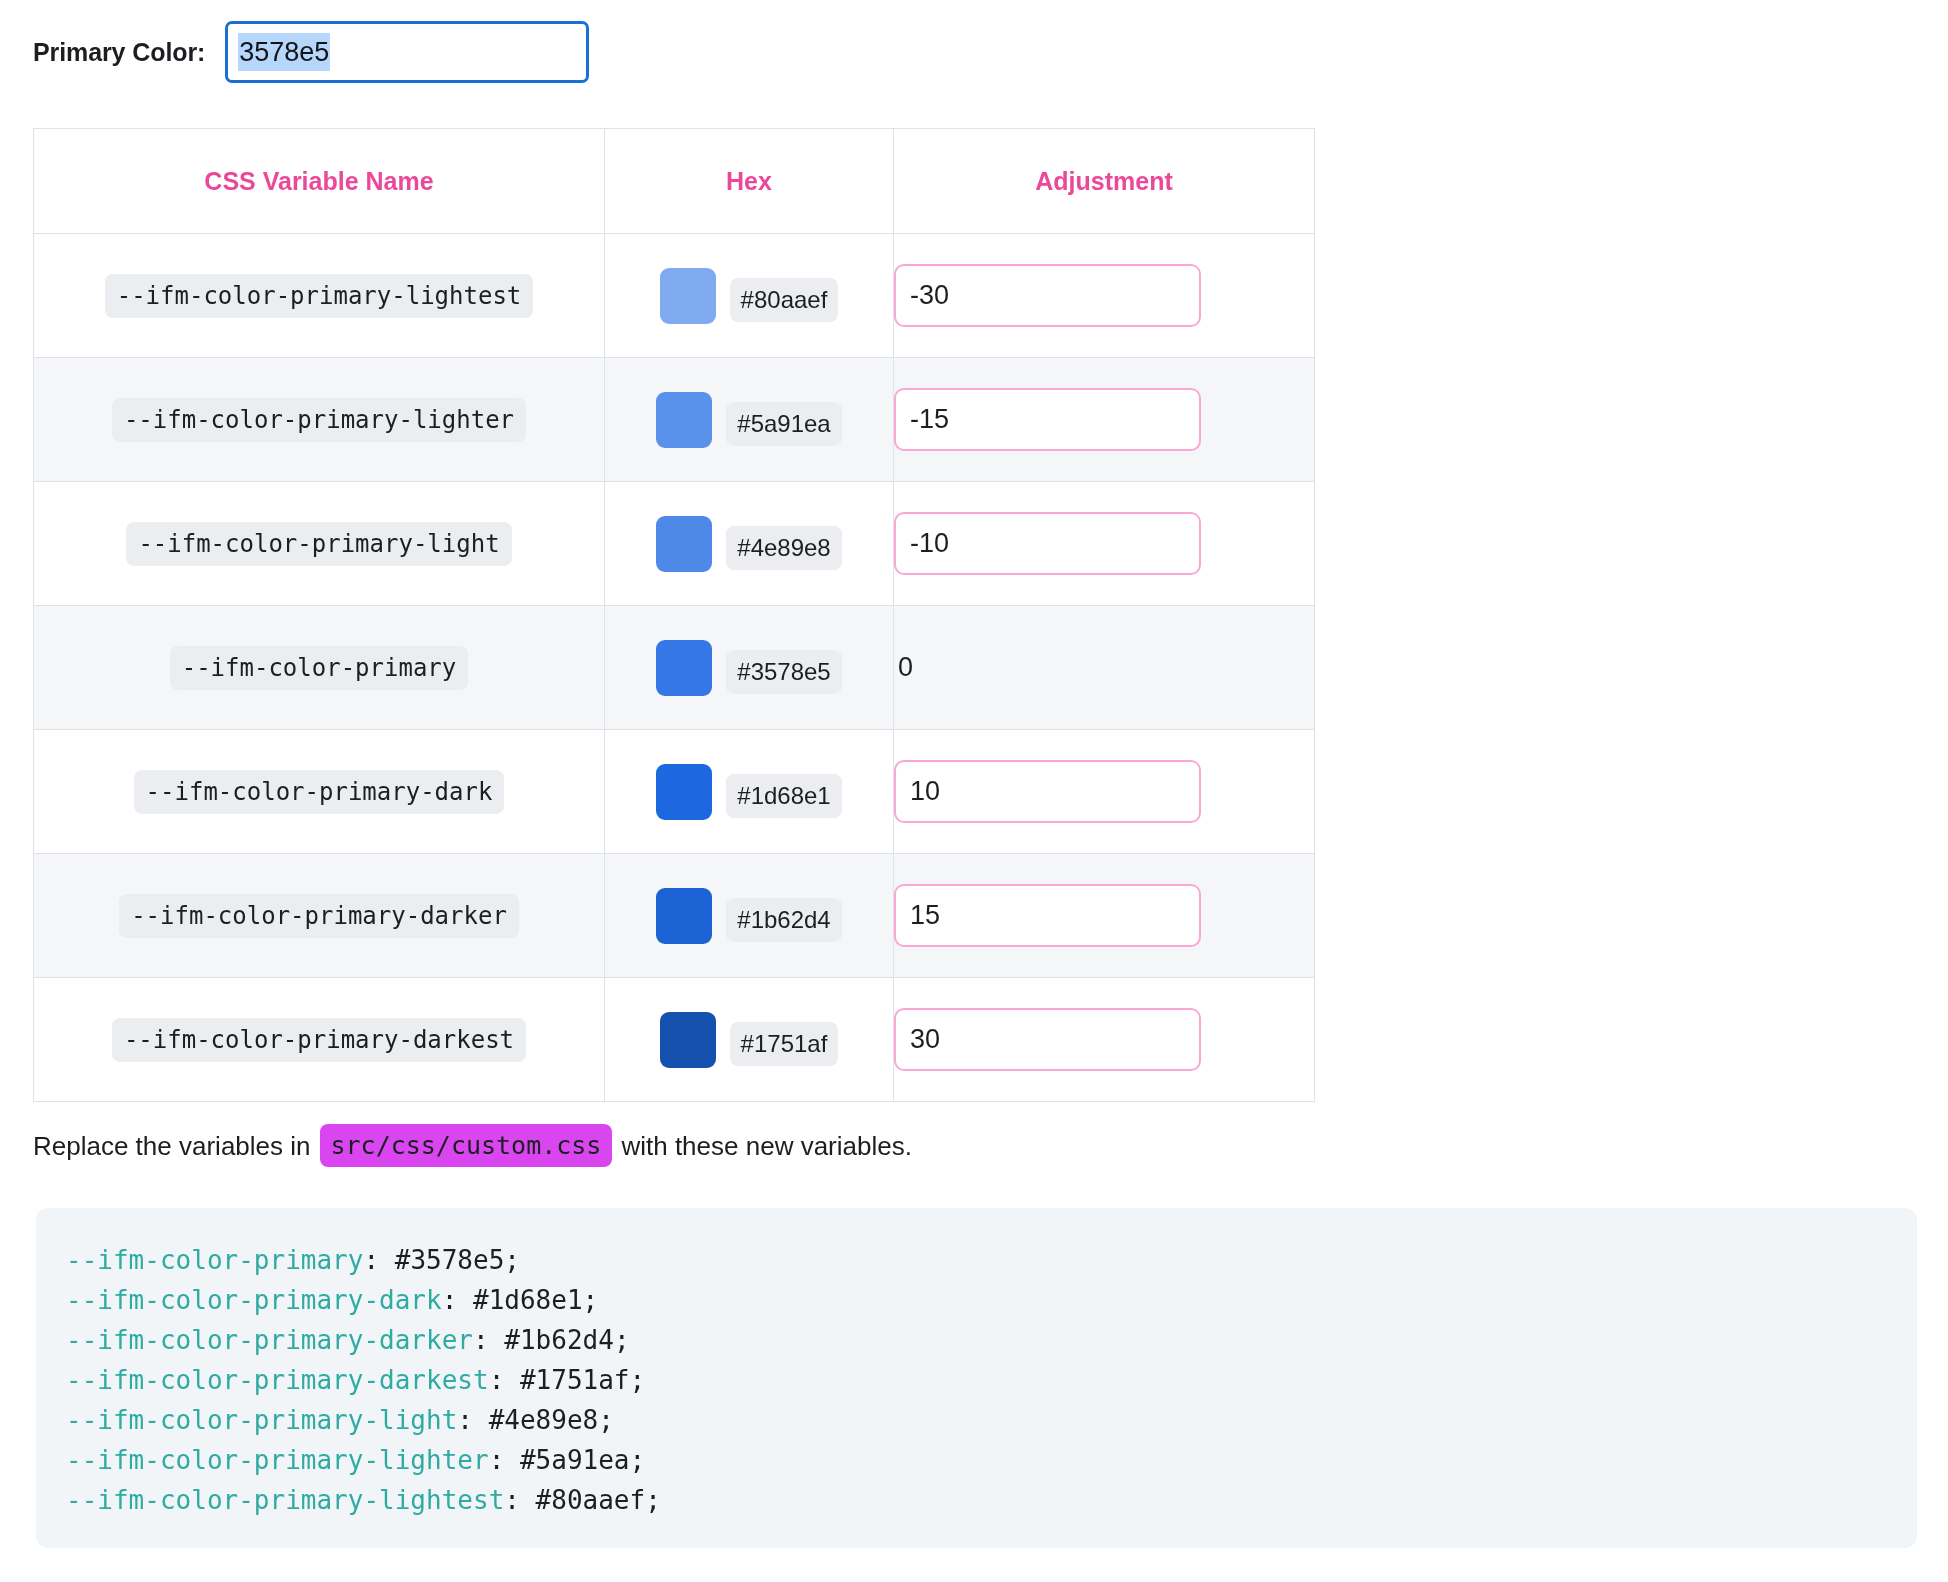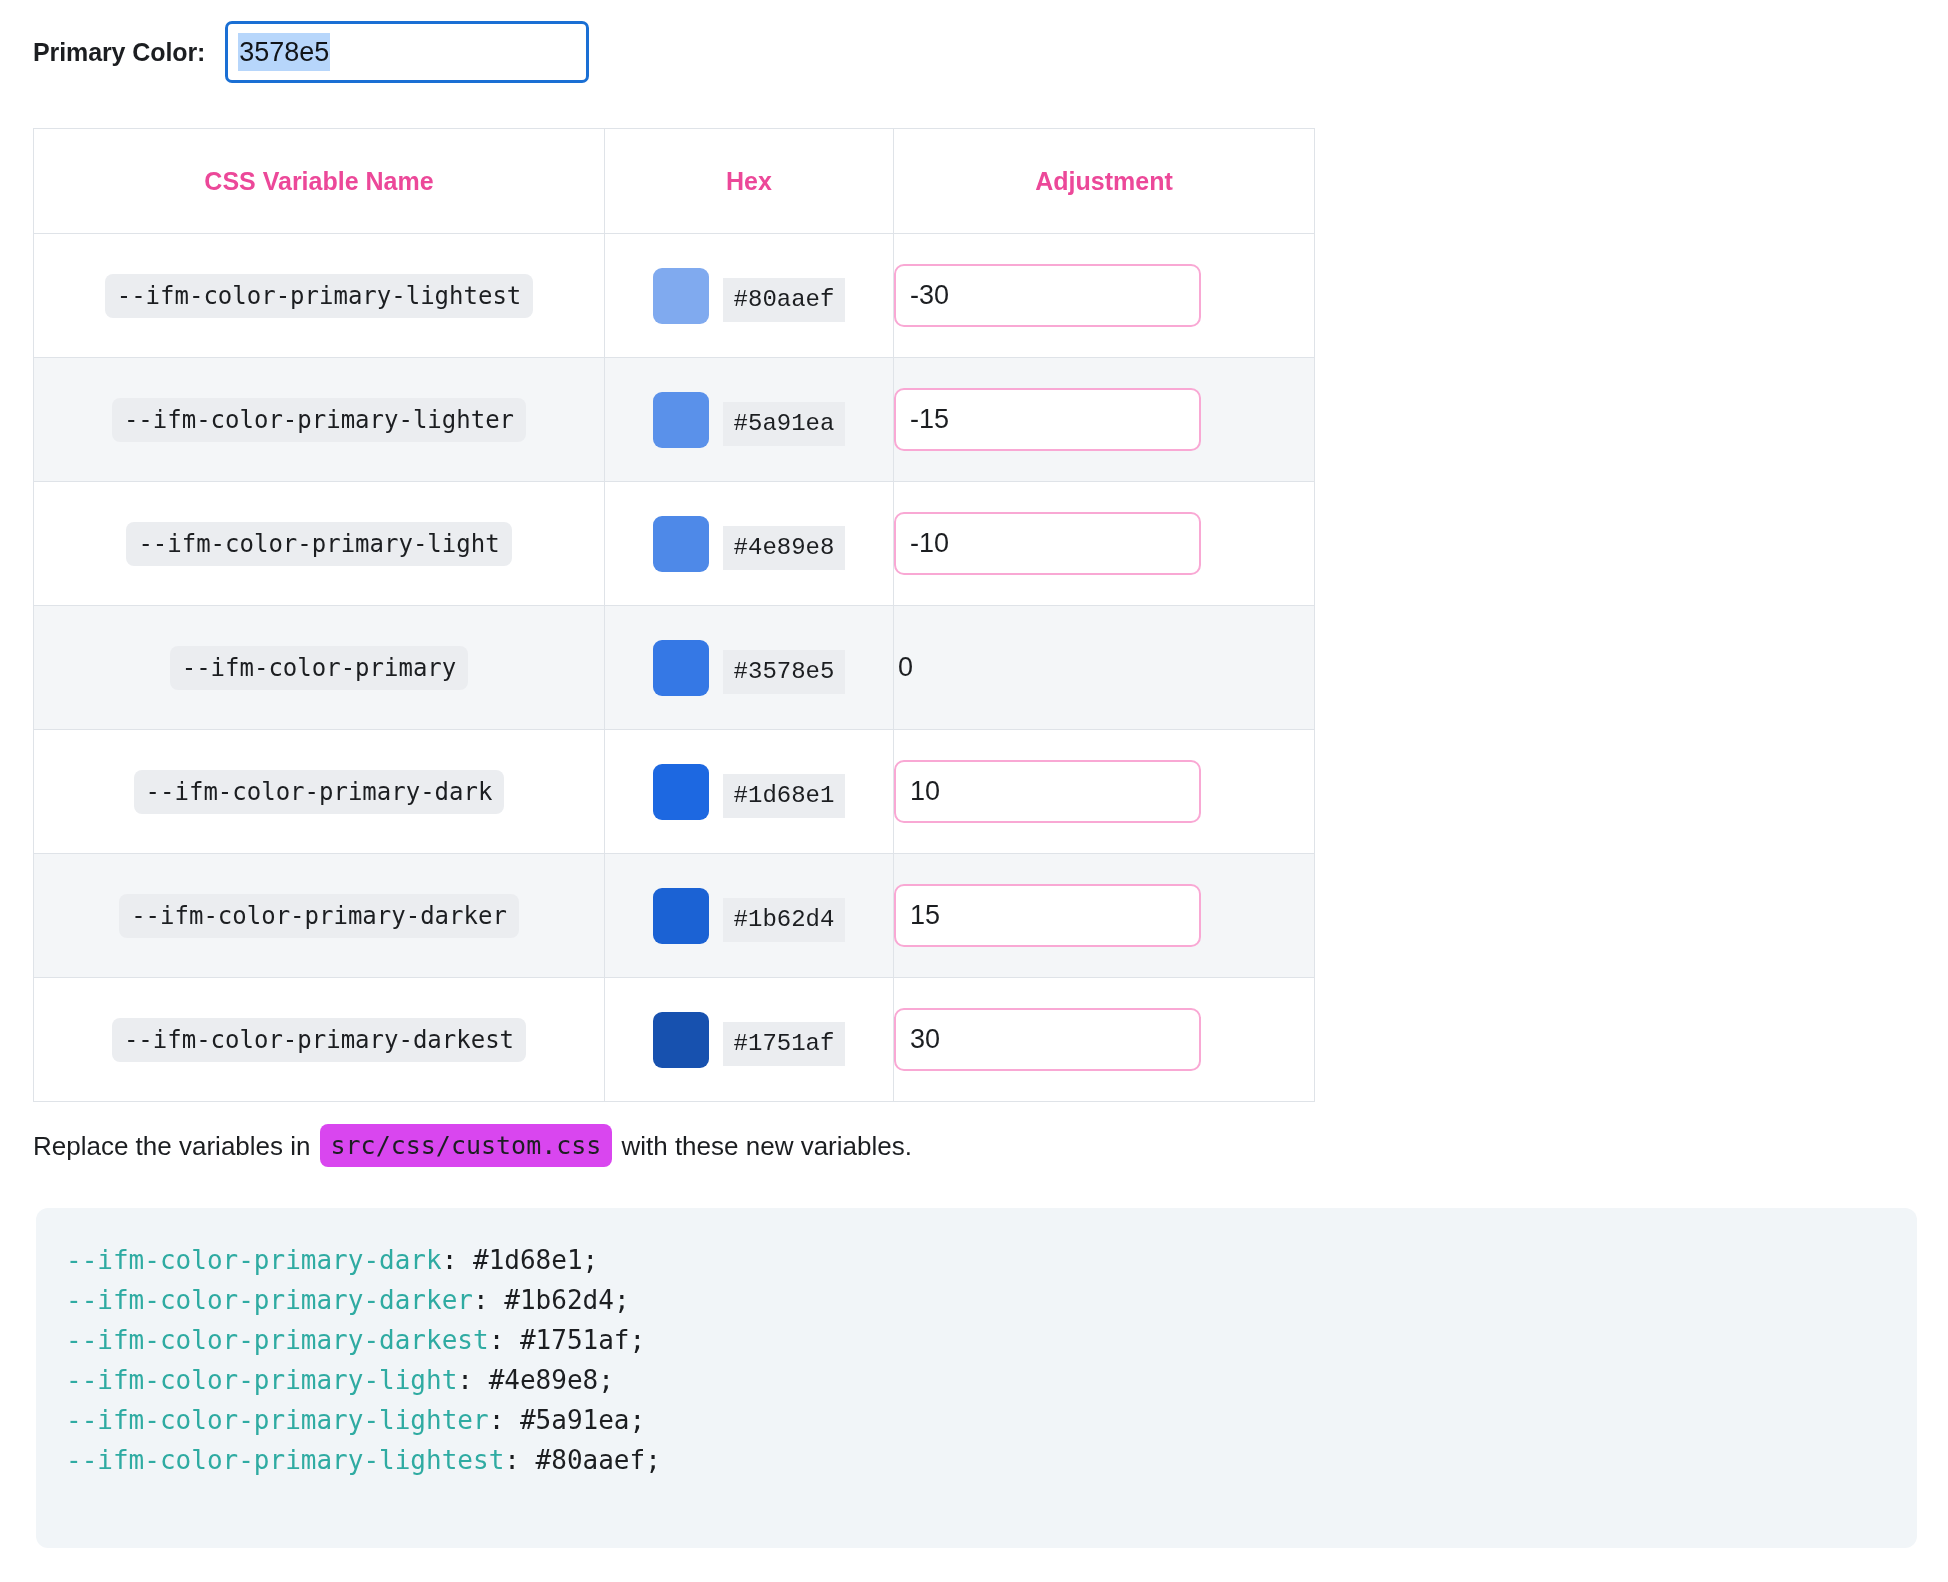--- a/index.html
+++ b/index.html
@@ -126,26 +126,26 @@
     gap: 14px;
   }
   .swatch {
     width: 56px;
     height: 56px;
     border-radius: 9px;
     flex: 0 0 auto;
   }
   .hex-chip {
     display: inline-block;
-    font-family: Liberation Mono, monospace;
+    font-family: Liberation Sans, sans-serif;
     font-size: 24px;
     line-height: 1;
     color: #1c1e21;
     background: #ebedf0;
-    border-radius: 0;
+    border-radius: 8px;
     padding: 10px 11px;
     white-space: nowrap;
     margin-top: 8px;
   }
 
   .cell-adj {
     padding-left: 22px;
   }
   .adj-input {
     width: 307px;
@@ -305,20 +305,21 @@
       </tbody>
   </table>
 
   <div class="replace-line">
     <span>Replace the variables in</span>
     <span class="path-chip">src/css/custom.css</span>
     <span>with these new variables.</span>
   </div>
 
   <div class="code-block" id="code-block">
+      <div class="code-line"><span class="tok-var" style="color: rgb(47, 171, 162);">--ifm-color-primary</span><span class="tok-rest">: #3578e5;</span></div>
       <div class="code-line"><span class="tok-var" style="color: rgb(47, 171, 162);">--ifm-color-primary-dark</span><span class="tok-rest">: #1d68e1;</span></div>
       <div class="code-line"><span class="tok-var" style="color: rgb(47, 171, 162);">--ifm-color-primary-darker</span><span class="tok-rest">: #1b62d4;</span></div>
       <div class="code-line"><span class="tok-var" style="color: rgb(47, 171, 162);">--ifm-color-primary-darkest</span><span class="tok-rest">: #1751af;</span></div>
       <div class="code-line"><span class="tok-var" style="color: rgb(47, 171, 162);">--ifm-color-primary-light</span><span class="tok-rest">: #4e89e8;</span></div>
       <div class="code-line"><span class="tok-var" style="color: rgb(47, 171, 162);">--ifm-color-primary-lighter</span><span class="tok-rest">: #5a91ea;</span></div>
       <div class="code-line"><span class="tok-var" style="color: rgb(47, 171, 162);">--ifm-color-primary-lightest</span><span class="tok-rest">: #80aaef;</span></div>
     </div>
 
 </div>
 

